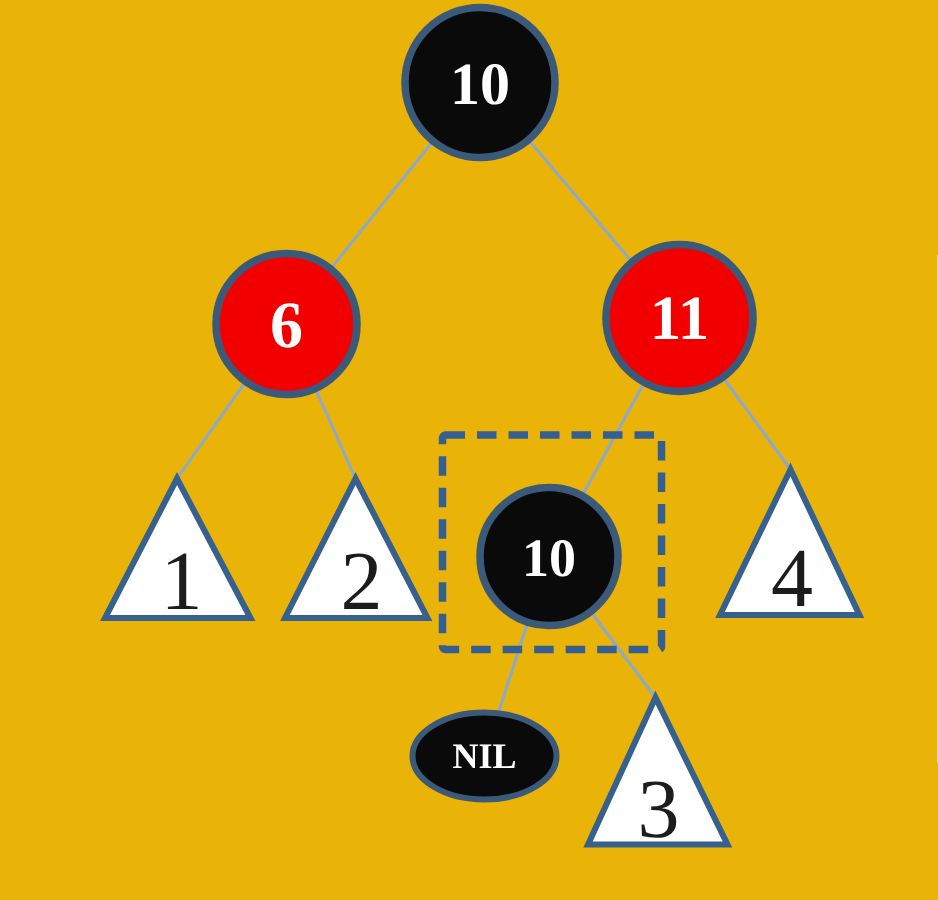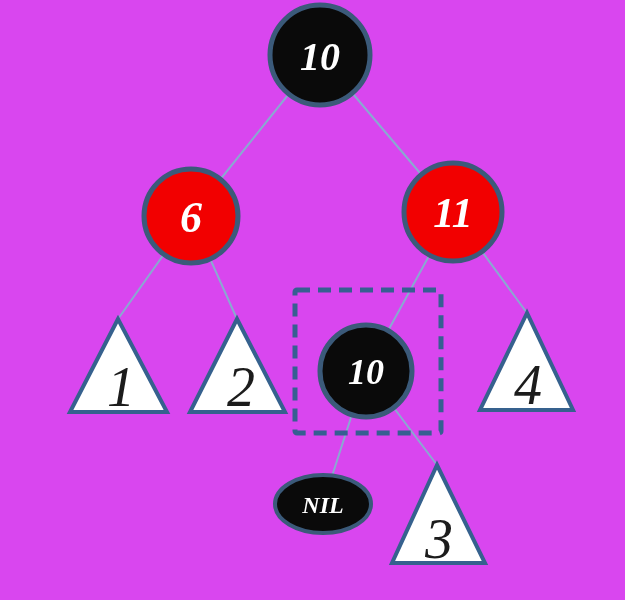--- a/index.html
+++ b/index.html
@@ -1,22 +1,21 @@
 <!DOCTYPE html>
 <html><head>
 <meta charset="utf-8">
 <style>
   html, body { margin: 0; padding: 0; background: #ffffff; }
   .canvas {
     width: 625px;
     height: 600px;
-    background: #d946ef;
+    background: #eab308;
     position: relative;
     overflow: hidden;
-    font-style: italic;
   }
   svg text {
     font-family: "Liberation Serif", "DejaVu Serif", serif;
     user-select: none;
   }
   .node-label   { font-weight: bold; }
   .nil-label    { font-weight: bold; }
   .subtree-num  { font-weight: normal; }
 </style>
 </head>

